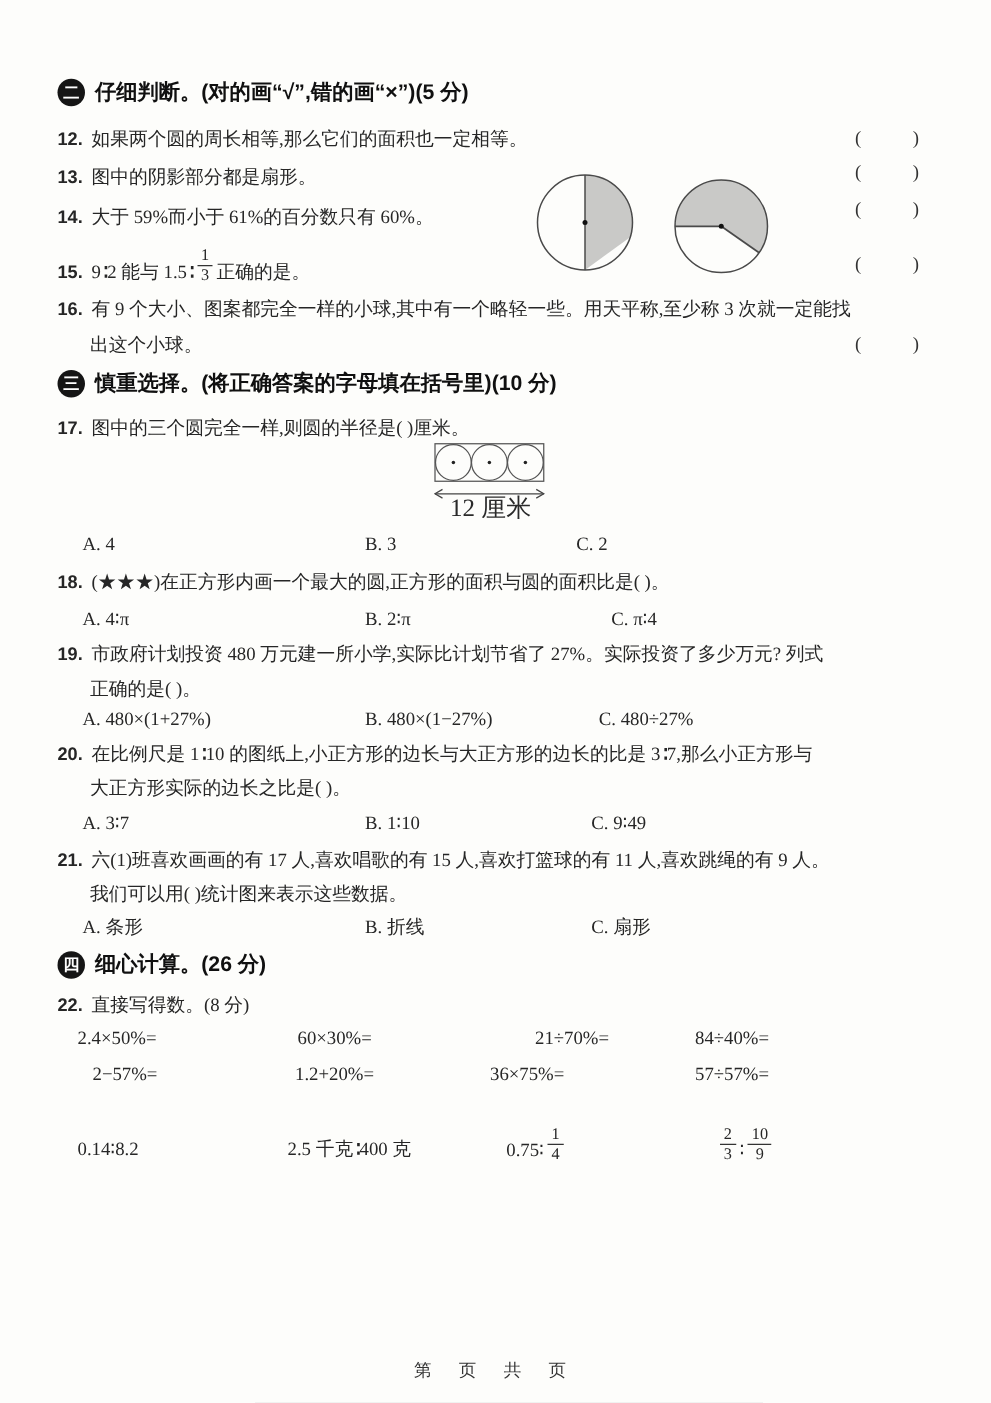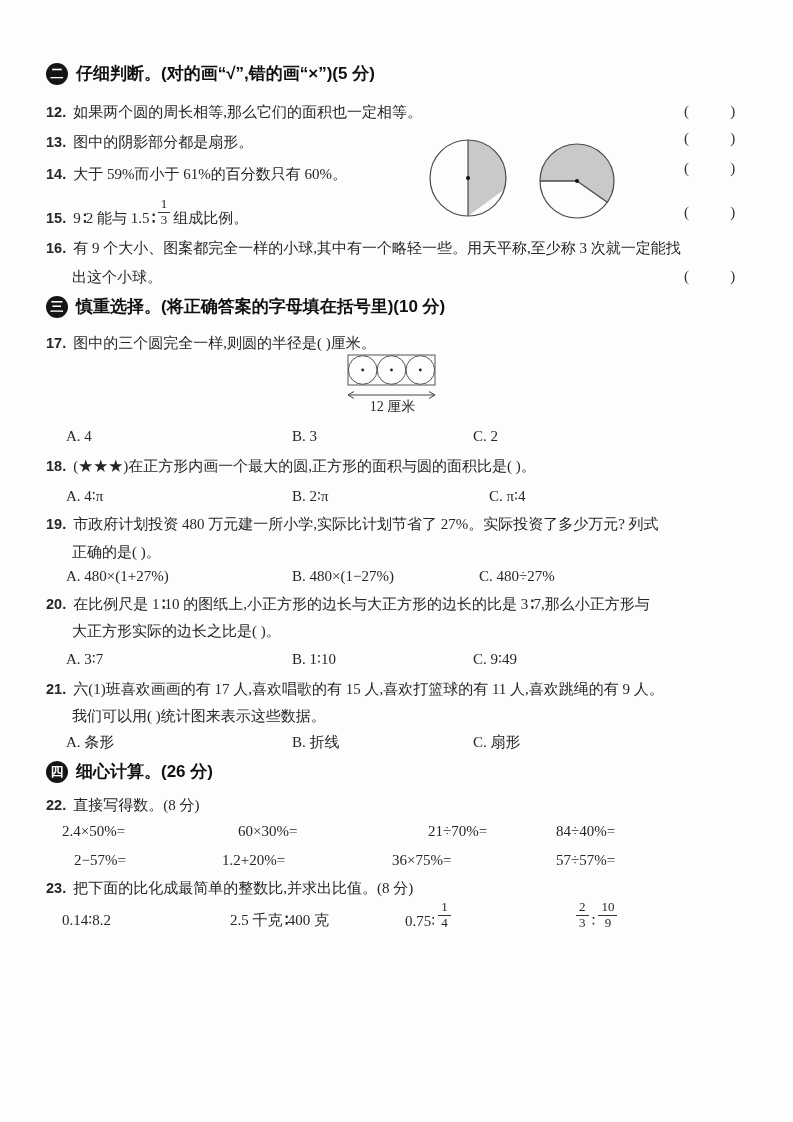--- a/index.html
+++ b/index.html
@@ -29,21 +29,21 @@
   .opt { position:absolute; white-space:nowrap; }
   .row-abs { position:absolute; left:0; top:0; width:100%; height:0; }
   .flexline { display:flex; align-items:flex-end; }
   .frac {
     display:inline-flex; flex-direction:column; align-items:center;
     line-height:1.15; font-size:13px; vertical-align:middle; margin:0 3px;
   }
   .frac .fn { border-bottom:1.3px solid #333; padding:0 3px; }
   .frac .fd { padding:0 3px; }
   .fig { position:absolute; }
-  .fig-label { position:absolute; text-align:center; font-size:14px; color:#2a2a2a; }
+  .fig-label { position:absolute; text-align:center; font-size:20px; color:#2a2a2a; }
   .footer {
     position:absolute; left:0; right:0; text-align:center;
     font-size:14px; letter-spacing:9px; color:#333;
     font-family:"Liberation Sans","DejaVu Sans",sans-serif;
   }
 </style>
 </head>
 <body>
 
 <div class="page">
@@ -68,21 +68,21 @@
   </div>
   <div class="bracket" style="top:158px;">(           )</div>
 
   <div class="qline flexline" style="top:192px;">
     <span class="qnum">15.</span>
     <span>9∶2 能与 1.5∶</span>
     <span class="frac">
       <span class="fn">1</span>
       <span class="fd">3</span>
     </span>
-    <span>组成比例。</span>
+    <span>正确的是。</span>
   </div>
   <div class="bracket" style="top:202px;">(           )</div>
 
   <svg class="fig" style="left:425px; top:136px;" width="220" height="90" viewBox="0 0 220 90">
 
     <path d="M 43 4 A 38 38 0 0 1 79.1 53.7 L 43 80 Z" fill="#c9c9c7" stroke="none"></path>
     <circle cx="43" cy="42" r="38" fill="none" stroke="#4a4a4a" stroke-width="1.2"></circle>
     <line x1="43" y1="4" x2="43" y2="80" stroke="#4a4a4a" stroke-width="1.2"></line>
     <circle cx="43" cy="42" r="2" fill="#111"></circle>
 
@@ -118,21 +118,21 @@
     <circle cx="75.3" cy="18" r="1.4" fill="#222"></circle>
     <line x1="3" y1="43" x2="90" y2="43" stroke="#444" stroke-width="1"></line>
     <polyline points="9,39.5 3,43 9,46.5" fill="none" stroke="#444" stroke-width="1"></polyline>
     <polyline points="84,39.5 90,43 84,46.5" fill="none" stroke="#444" stroke-width="1"></polyline>
   </svg>
   <div class="fig-label" style="left:345px; top:397px; width:95px;">12 厘米</div>
 
   <div class="row-abs" style="top:426px;">
     <span class="opt" style="left:66px;">A. 4</span>
     <span class="opt" style="left:292px;">B. 3</span>
-    <span class="opt" style="left:473px;">C. 2</span>
+    <span class="opt" style="left:461px;">C. 2</span>
   </div>
 
   <div class="qline" style="top:456px;">
     <span class="qnum">18.</span><span>(★★★)在正方形内画一个最大的圆,正方形的面积与圆的面积比是(      )。</span>
   </div>
   <div class="row-abs" style="top:486px;">
     <span class="opt" style="left:66px;">A. 4∶π</span>
     <span class="opt" style="left:292px;">B. 2∶π</span>
     <span class="opt" style="left:489px;text-align:right;">C. π∶4</span>
   </div>
@@ -176,28 +176,25 @@
     <span class="qnum">22.</span><span>直接写得数。(8 分)</span>
   </div>
   <div class="row-abs" style="top:821px;">
     <span class="opt" style="left:62px;">2.4×50%=</span>
     <span class="opt" style="left:238px;">60×30%=</span>
     <span class="opt" style="left:392px;margin-left:36px;">21÷70%=</span>
     <span class="opt" style="left:556px;">84÷40%=</span>
   </div>
   <div class="row-abs" style="top:850px;">
     <span class="opt" style="left:62px;margin-left:12px;">2−57%=</span>
-    <span class="opt" style="left:222px;">1.2+20%=</span>
+    <span class="opt" style="left:236px;">1.2+20%=</span>
     <span class="opt" style="left:392px;">36×75%=</span>
     <span class="opt" style="left:556px;">57÷57%=</span>
   </div>
 
-  <div class="qline" style="top:878px;">
-    <span class="qnum">23.</span><span>把下面的比化成最简单的整数比,并求出比值。(8 分)</span>
-  </div>
   <div class="row-abs" style="top:900px;">
     <span class="opt" style="left:62px; top:10px;">0.14∶8.2</span>
     <span class="opt" style="left:230px; top:10px;">2.5 千克∶400 克</span>
     <span class="opt flexline" style="left:405px; top:0;">
       <span>0.75∶</span>
       <span class="frac">
         <span class="fn">1</span>
         <span class="fd">4</span>
       </span>
     </span>
@@ -207,14 +204,15 @@
         <span class="fd">3</span>
       </span>
       <span>∶</span>
       <span class="frac">
         <span class="fn">10</span>
         <span class="fd">9</span>
       </span>
     </span>
   </div>
 
+  <div class="footer" style="top:1086px;">第 页 共 页</div>
 
 </div>
 
 </body></html>

